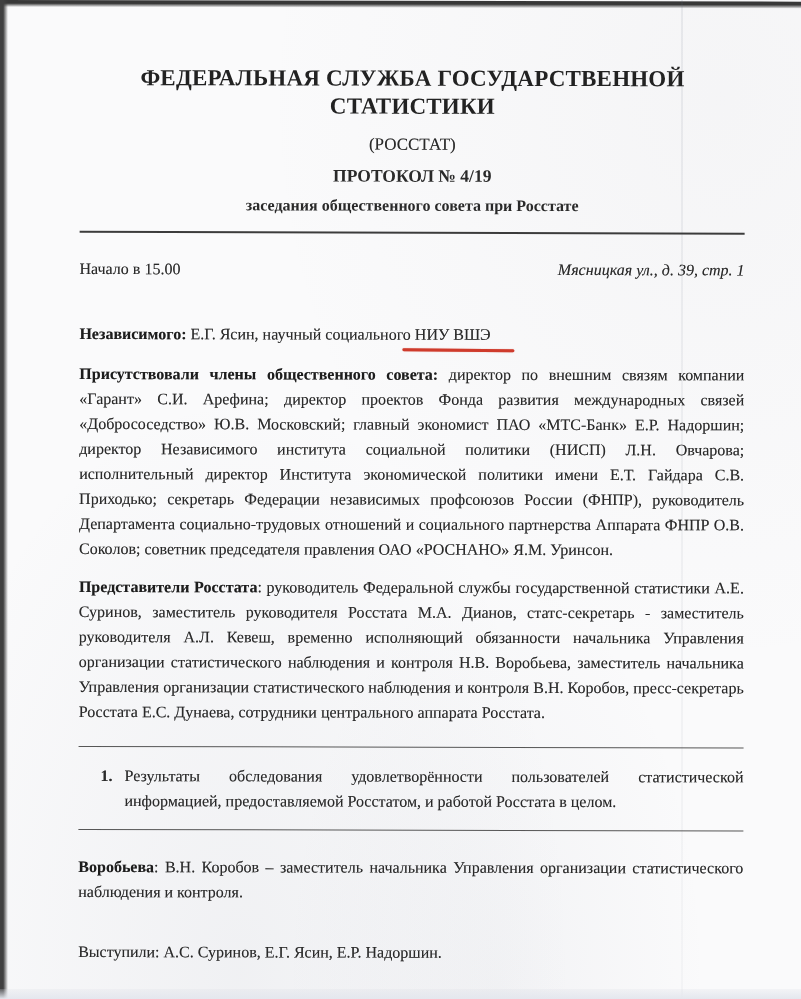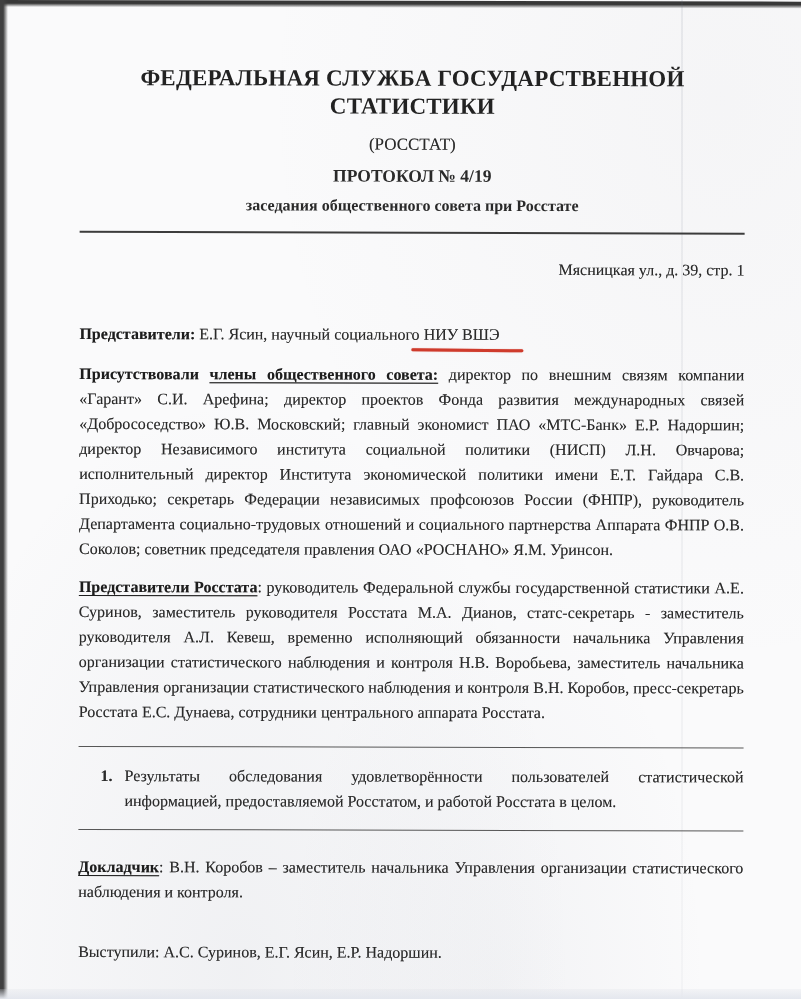--- a/index.html
+++ b/index.html
@@ -27,27 +27,27 @@
   .content{position:absolute;left:80px;top:64px;width:665px;transform:rotate(.12deg);transform-origin:top left;}
   .txt{font-size:16px;line-height:25px;text-shadow:0 0 .4px rgba(40,40,40,.45);}
   .org-title{margin:0;font-size:23px;line-height:28px;font-weight:700;text-align:center;letter-spacing:.2px;color:#222;}
   .org-short{margin-top:11px;font-size:17px;text-align:center;}
   .doc-title{margin-top:9px;font-size:17.5px;font-weight:700;text-align:center;}
   .doc-subtitle{margin-top:10px;font-size:16px;font-weight:700;text-align:center;}
   .rule{border:none;margin:0;}
   .rule-thick{margin-top:17px;border-top:2.5px solid #3c3c3c;transform:rotate(.05deg);}
   .rule-thin{border-top:1.5px solid #565656;}
   .meta-row{display:flex;justify-content:space-between;margin-top:23px;}
-  .meta-right{text-align:center;}
+  .meta-right{text-align:center;font-style:italic;}
   .para{margin:0;text-align:justify;}
   .chairman{margin-top:40px;}
   .attendees{margin-top:15px;}
   .representatives{margin-top:13px;}
   b.lbl{color:#1d1d1d;}
-  .u{text-decoration:underline;text-underline-offset:3px;}
+  .u{text-underline-offset:3px;}
   .rule-2{margin-top:22px;}
   .agenda{position:relative;margin-top:16px;padding-left:46px;}
   .agenda .num{position:absolute;left:22px;top:0;font-weight:700;}
   .just-full{text-align:justify;text-align-last:justify;}
   .rule-3{margin-top:16px;}
   .speaker{margin-top:24px;}
   .spoke{margin-top:35px;}
   .red-underline{position:relative;display:inline-block;}
   .red-underline::after{content:"";position:absolute;left:-12px;right:-24px;bottom:-5px;height:3px;
     background:var(--red,#cf3b2c);border-radius:2px;transform:rotate(.35deg);box-shadow:0 0 1px rgba(207,59,44,.55);}
@@ -65,40 +65,41 @@
 
     <h1 class="org-title">ФЕДЕРАЛЬНАЯ СЛУЖБА ГОСУДАРСТВЕННОЙ СТАТИСТИКИ</h1>
     <div class="org-short txt">(РОССТАТ)</div>
     <div class="doc-title">ПРОТОКОЛ № 4/19</div>
     <div class="doc-subtitle">заседания общественного совета при Росстате</div>
 
     <hr class="rule rule-thick">
 
     <div class="meta-row txt">
       <div class="meta-left">
+        <div>Начало в 15.00</div>
       </div>
       <div class="meta-right">
         <div>Мясницкая ул., д. 39, стр. 1</div>
       </div>
     </div>
 
-    <p class="para txt chairman"><b class="lbl">Представители:</b><span> Е.Г. Ясин, научный социального </span><span class="red-underline">НИУ ВШЭ</span></p>
+    <p class="para txt chairman"><b class="lbl">Независимого:</b><span> Е.Г. Ясин, научный социального </span><span class="red-underline">НИУ ВШЭ</span></p>
 
     <p class="para txt attendees"><b class="lbl">Присутствовали </b><b class="lbl u">члены общественного совета:</b><span> директор по внешним связям компании «Гарант» С.И. Арефина; директор проектов Фонда развития международных связей «Добрососедство» Ю.В. Московский; главный экономист ПАО «МТС-Банк» Е.Р. Надоршин; директор Независимого института социальной политики (НИСП) Л.Н. Овчарова; исполнительный директор Института экономической политики имени Е.Т. Гайдара С.В. Приходько; секретарь Федерации независимых профсоюзов России (ФНПР), руководитель Департамента социально-трудовых отношений и социального партнерства Аппарата ФНПР О.В. Соколов; советник председателя правления ОАО «РОСНАНО» Я.М. Уринсон.</span></p>
 
     <p class="para txt representatives"><b class="lbl u">Представители Росстата</b><span>: руководитель Федеральной службы государственной статистики А.Е. Суринов, заместитель руководителя Росстата М.А. Дианов, статс-секретарь - заместитель руководителя А.Л. Кевеш, временно исполняющий обязанности начальника Управления организации статистического наблюдения и контроля Н.В. Воробьева, заместитель начальника Управления организации статистического наблюдения и контроля В.Н. Коробов, пресс-секретарь Росстата Е.С. Дунаева, сотрудники центрального аппарата Росстата.</span></p>
 
     <hr class="rule rule-thin rule-2">
 
     <div class="agenda txt">
       <span class="num">1.</span>
       <div class="just-full">Результаты обследования удовлетворённости пользователей статистической</div>
       <div>информацией, предоставляемой Росстатом, и работой Росстата в целом.</div>
     </div>
 
     <hr class="rule rule-thin rule-3">
 
-    <p class="para txt speaker"><b class="lbl u">Докладчик</b><span>: В.Н. Коробов – заместитель начальника Управления организации статистического наблюдения и контроля.</span></p>
+    <p class="para txt speaker"><b class="lbl u">Воробьева</b><span>: В.Н. Коробов – заместитель начальника Управления организации статистического наблюдения и контроля.</span></p>
 
     <p class="para txt spoke">Выступили: А.С. Суринов, Е.Г. Ясин, Е.Р. Надоршин.</p>
 
   </div>
 </div>
 
 </body></html>

